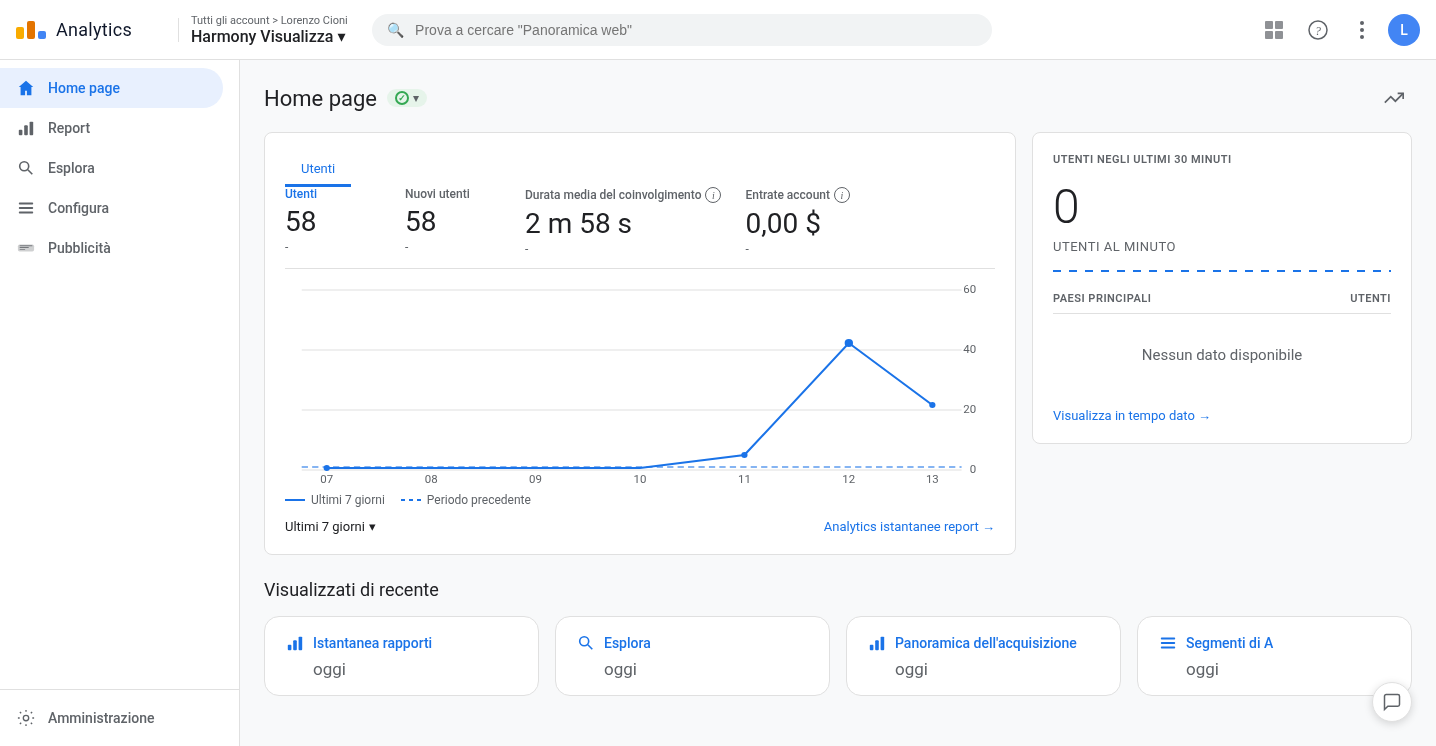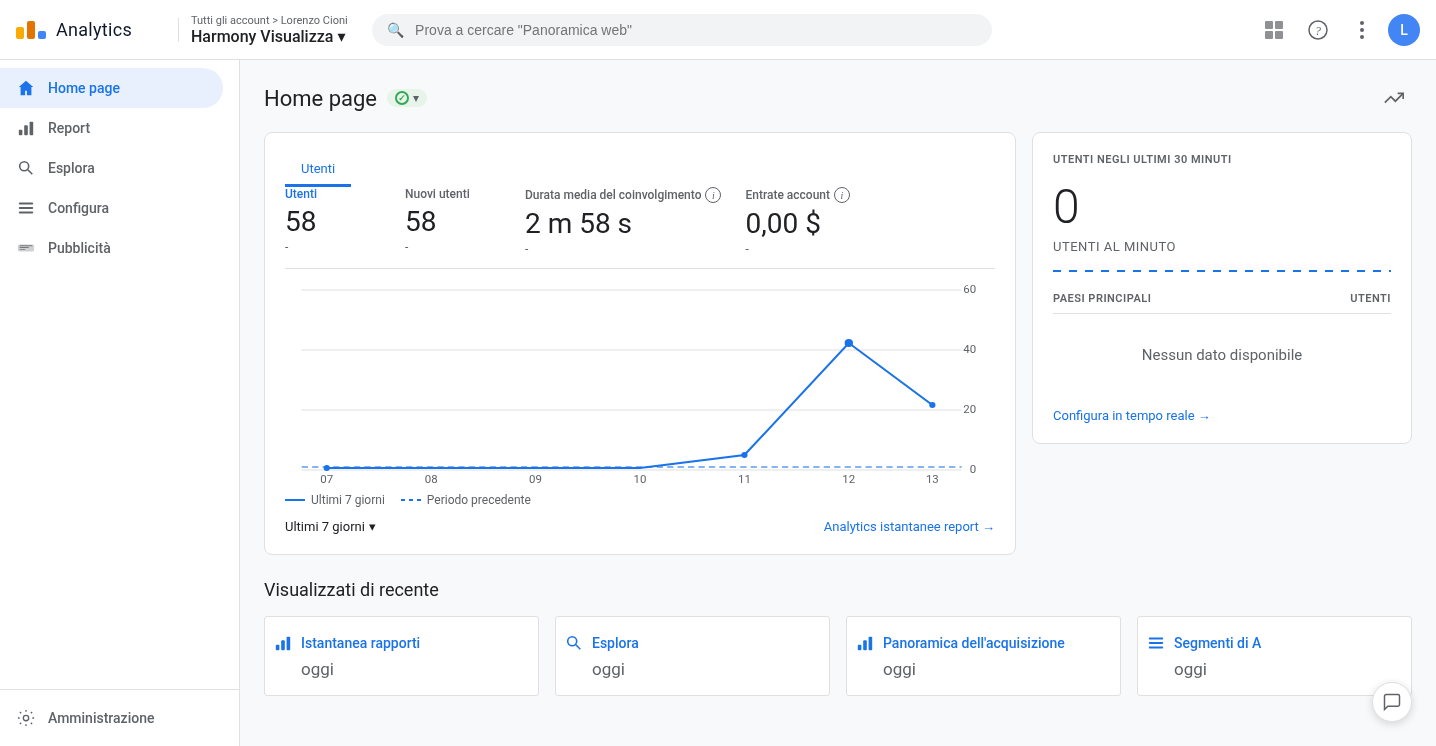--- a/index.html
+++ b/index.html
@@ -411,22 +411,22 @@
       color: #202124;
       margin: 24px 0 16px 0;
     }
     .recent-row {
       display: flex;
       gap: 16px;
     }
     .recent-card {
       background: #fff;
       border: 1px solid #e0e0e0;
-      border-radius: 3px;
-      padding: 16px 8px;
+      border-radius: 15px;
+      padding: 16px 20px;
       flex: 1;
       cursor: pointer;
     }
     .recent-card-title {
       display: flex;
       align-items: center;
       gap: 8px;
       color: #1a73e8;
       font-size: 14px;
       font-weight: 500;
@@ -709,21 +709,21 @@
       <div class="realtime-title">UTENTI NEGLI ULTIMI 30 MINUTI</div>
       <div class="realtime-number">0</div>
       <div class="realtime-subtitle">UTENTI AL MINUTO</div>
       <div class="realtime-chart-placeholder"></div>
       <div class="table-header">
         <span>PAESI PRINCIPALI</span>
         <span>UTENTI</span>
       </div>
       <div class="no-data">Nessun dato disponibile</div>
       <div style="margin-top:24px;text-align:right;">
-        <a class="view-link">Configura in tempo reale →</a>
+        <a class="view-link">Visualizza in tempo dato →</a>
       </div>
     </div>
   </div>
 
   <div>
     <h2 class="section-title">Visualizzati di recente</h2>
     <div class="recent-row">
 
       <div class="recent-card">
         <div class="recent-card-title">

